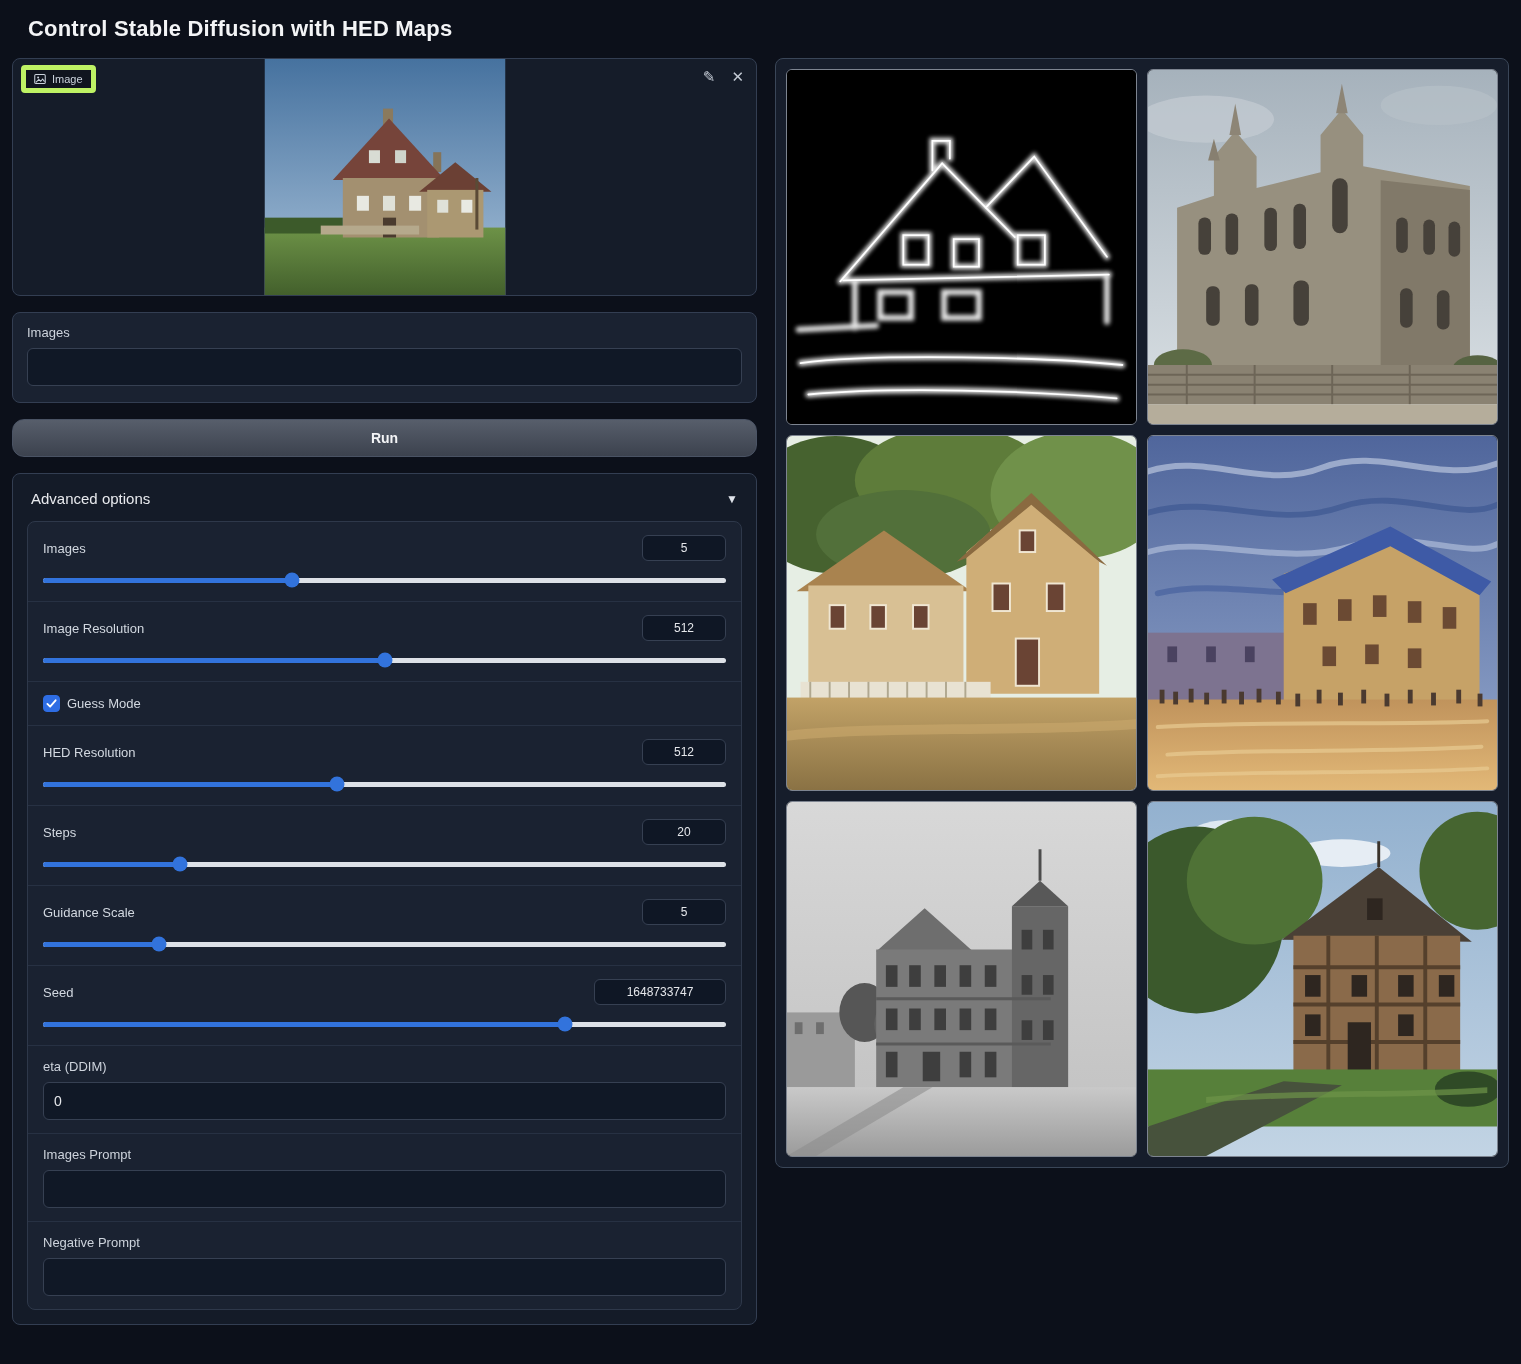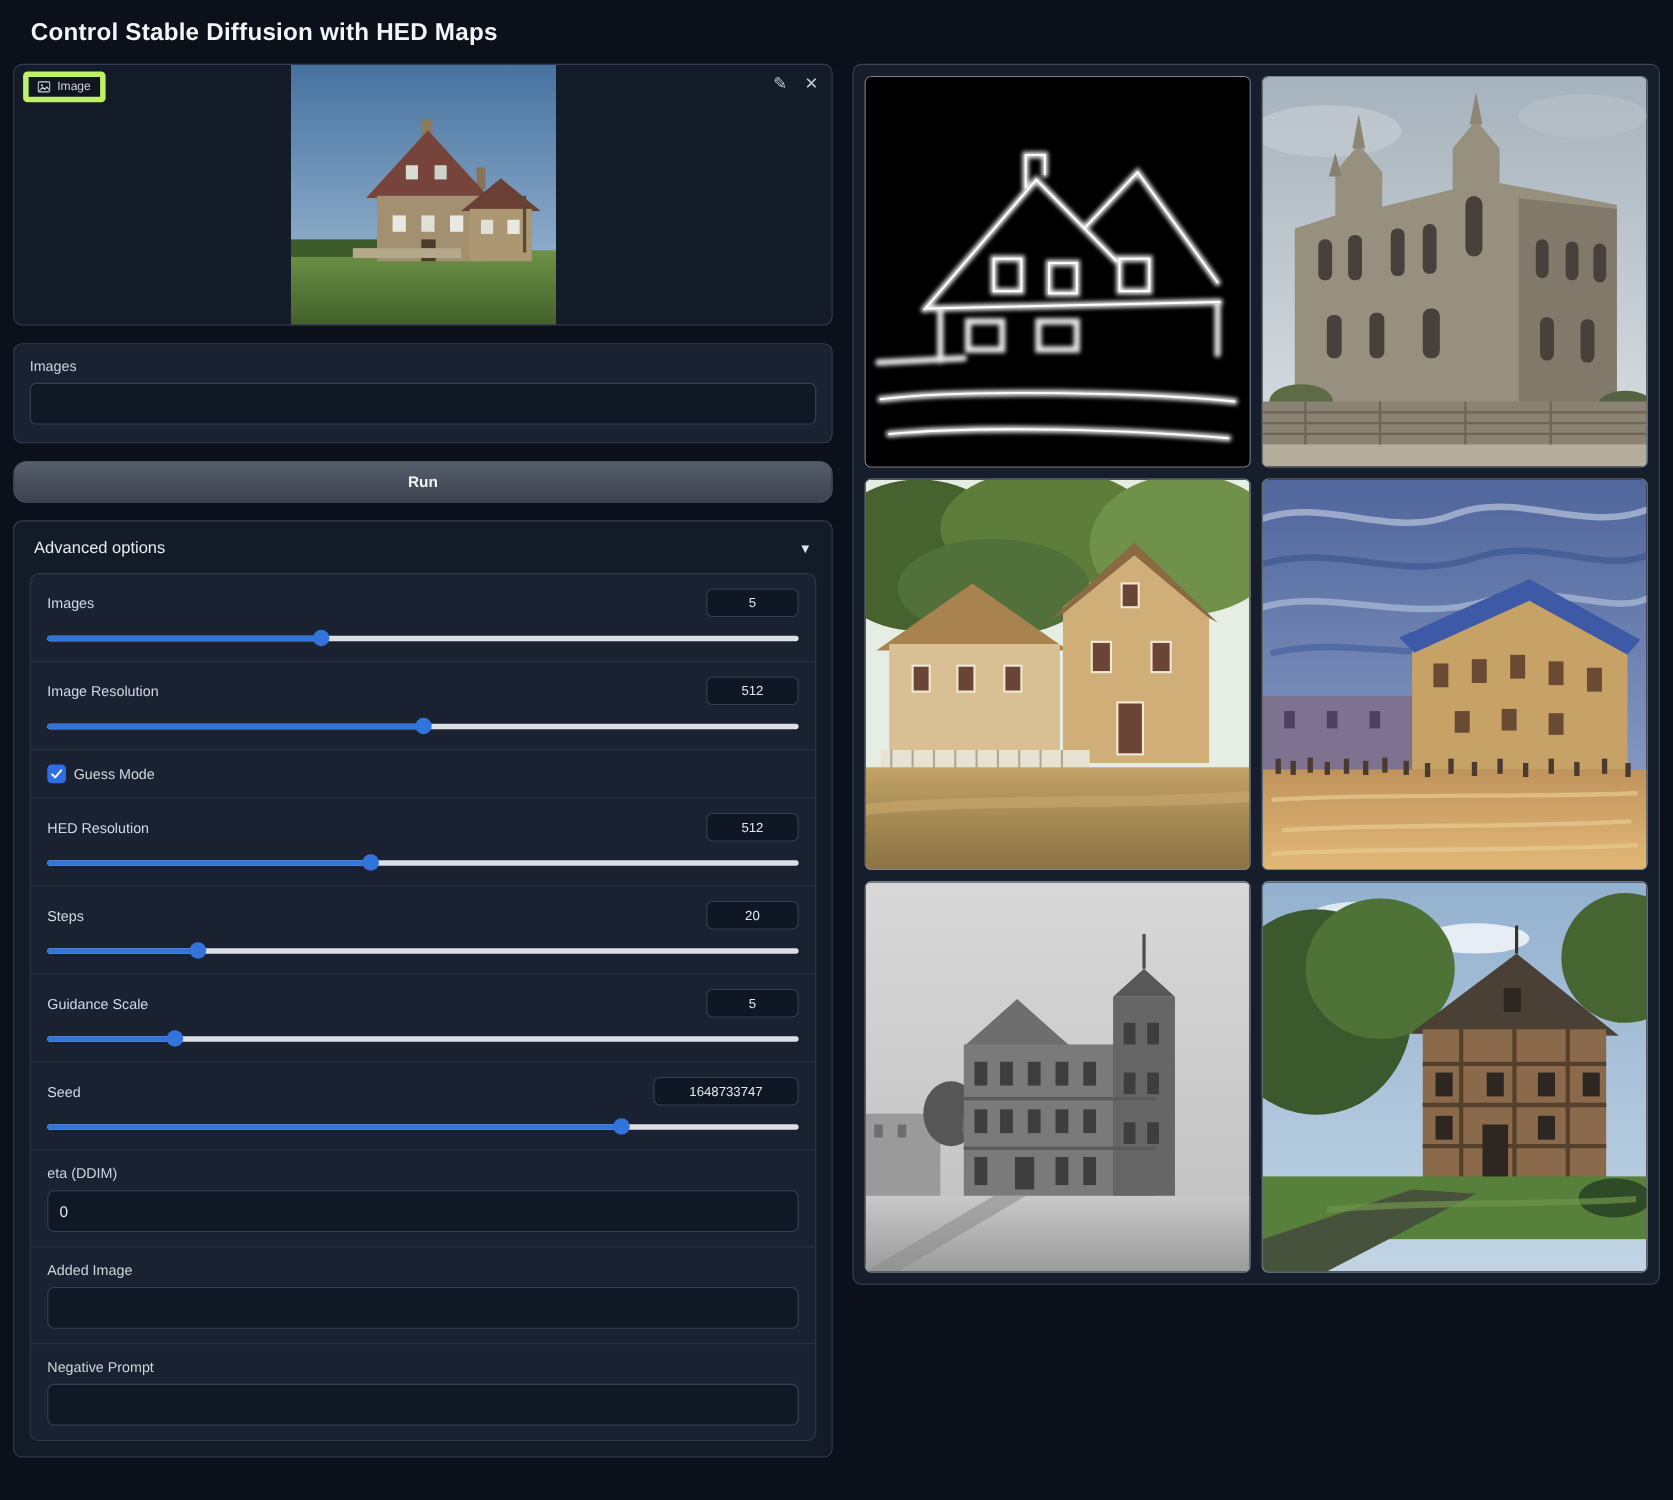--- a/index.html
+++ b/index.html
@@ -201,21 +201,21 @@
             <div class="slider-thumb"></div>
           </div>
         </div>
 
         <div class="row field-row">
           <label class="field-label">eta (DDIM)</label>
           <input class="text-input" value="0" style="">
         </div>
 
         <div class="row field-row">
-          <label class="field-label">Added Image</label>
+          <label class="field-label">Images Prompt</label>
           <input class="text-input" value="" style="">
         </div>
 
         <div class="row field-row">
           <label class="field-label">Negative Prompt</label>
           <input class="text-input" value="" style="">
         </div>
 
       </div>
     </div>

